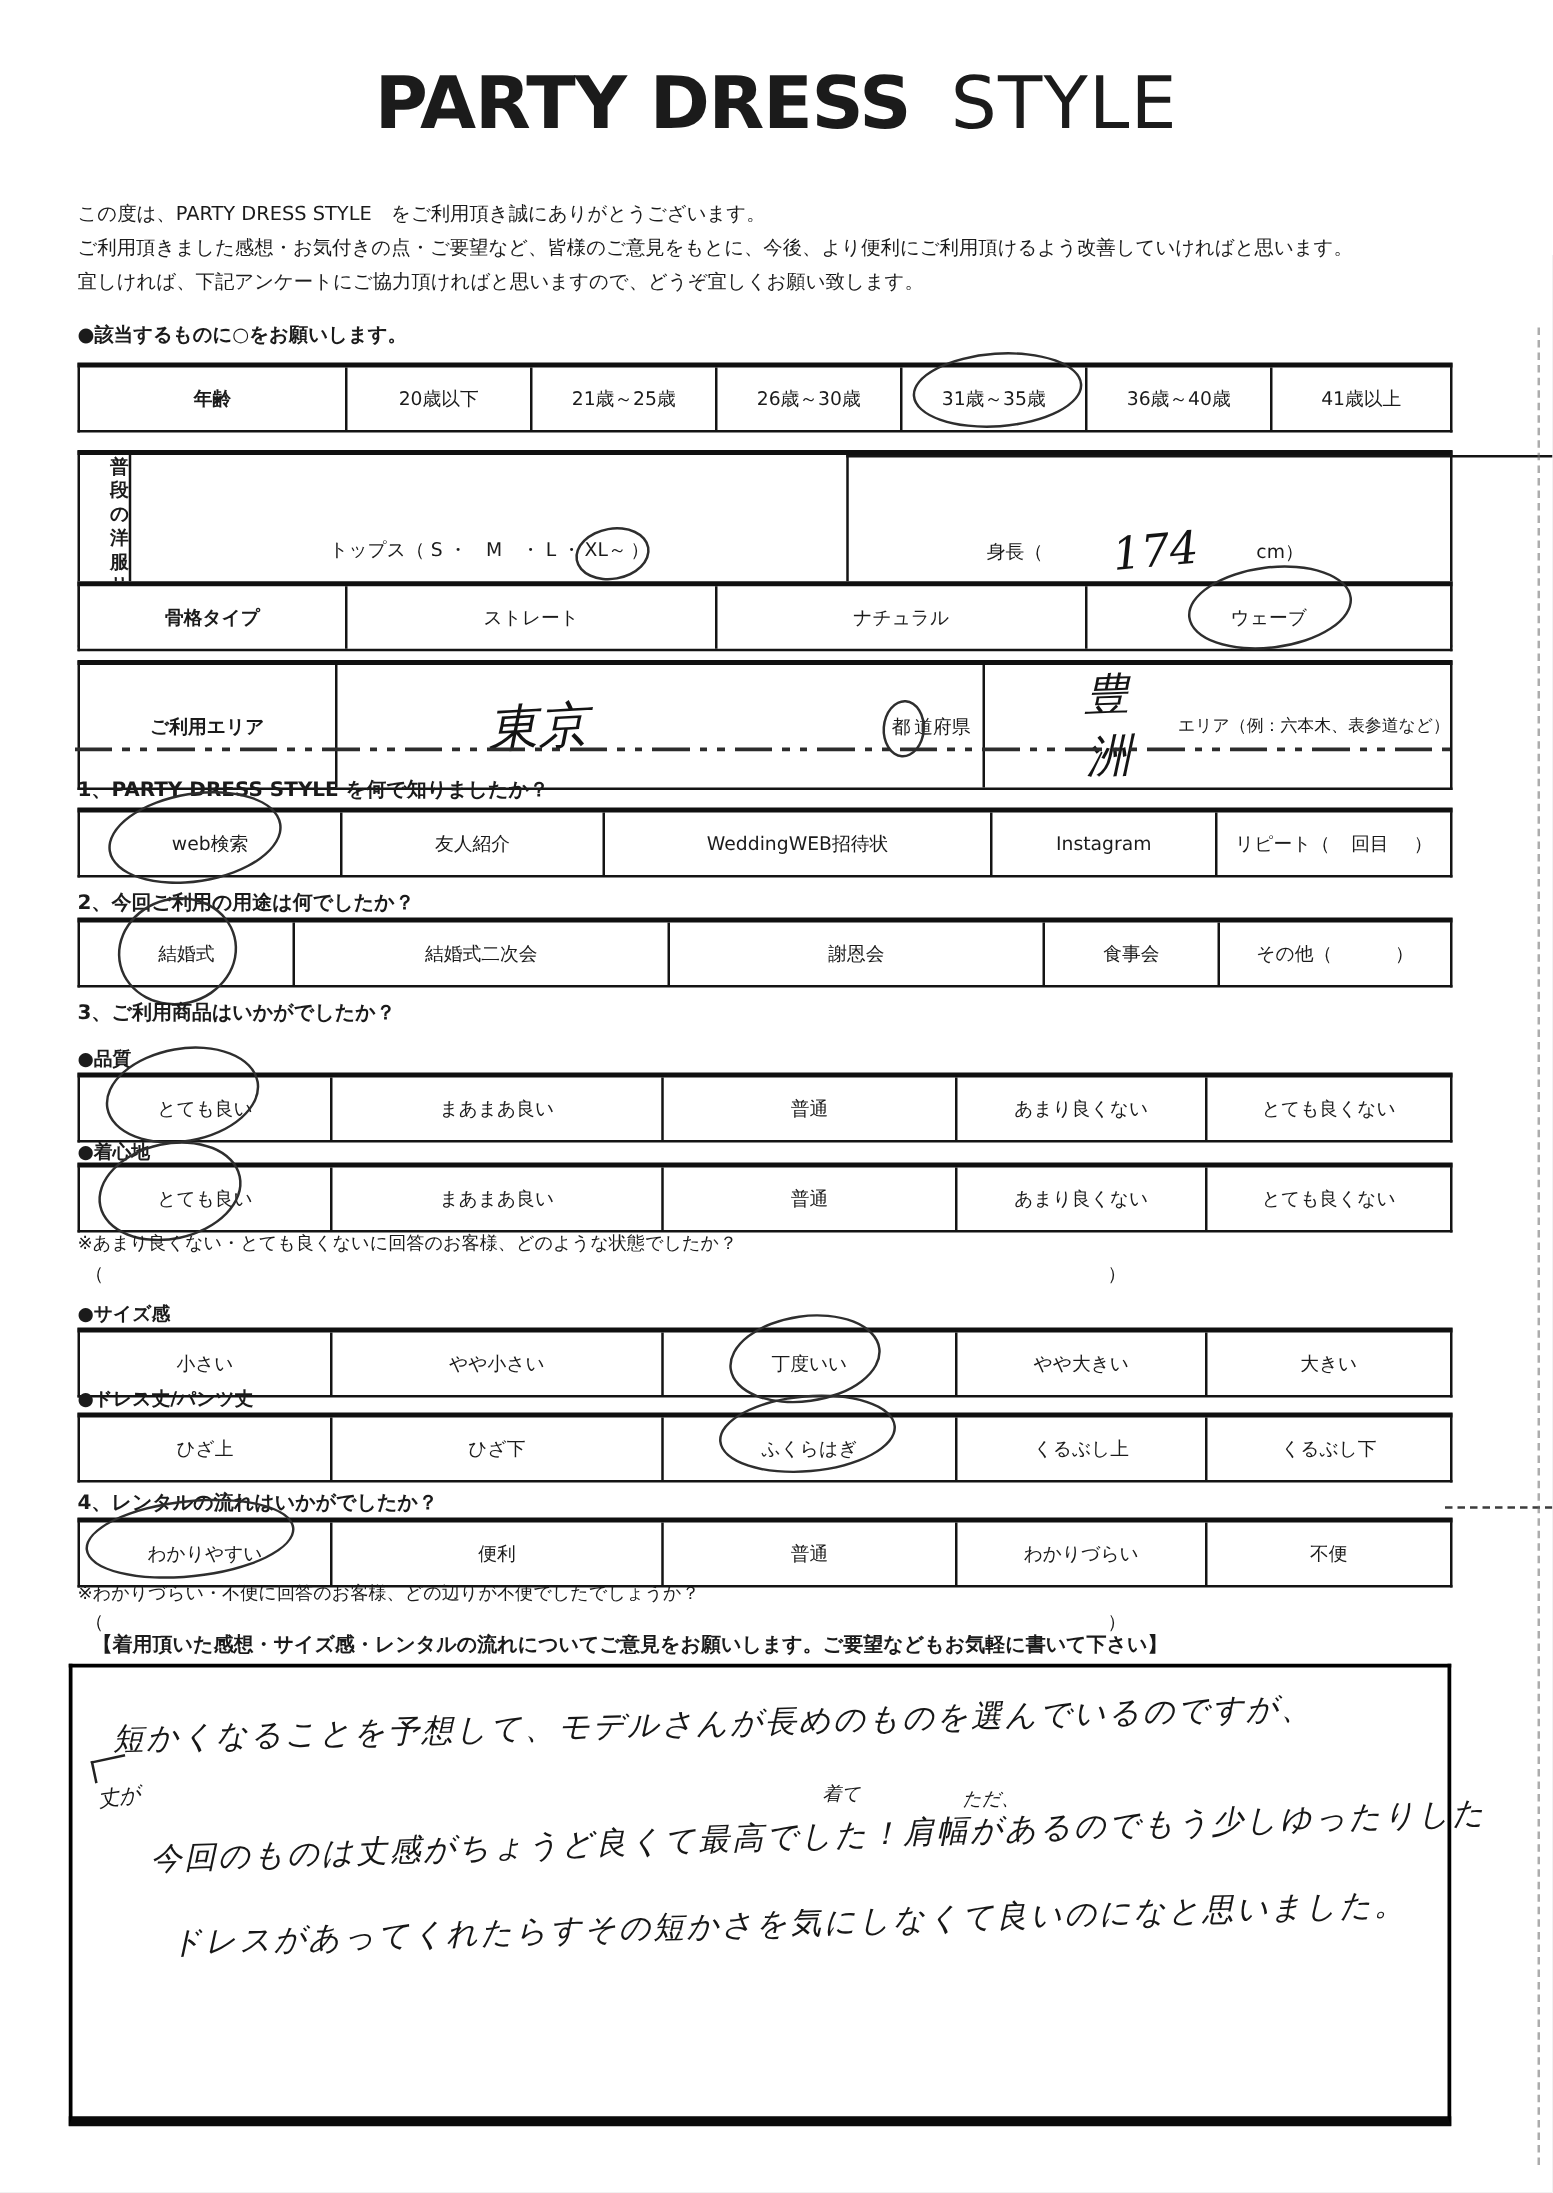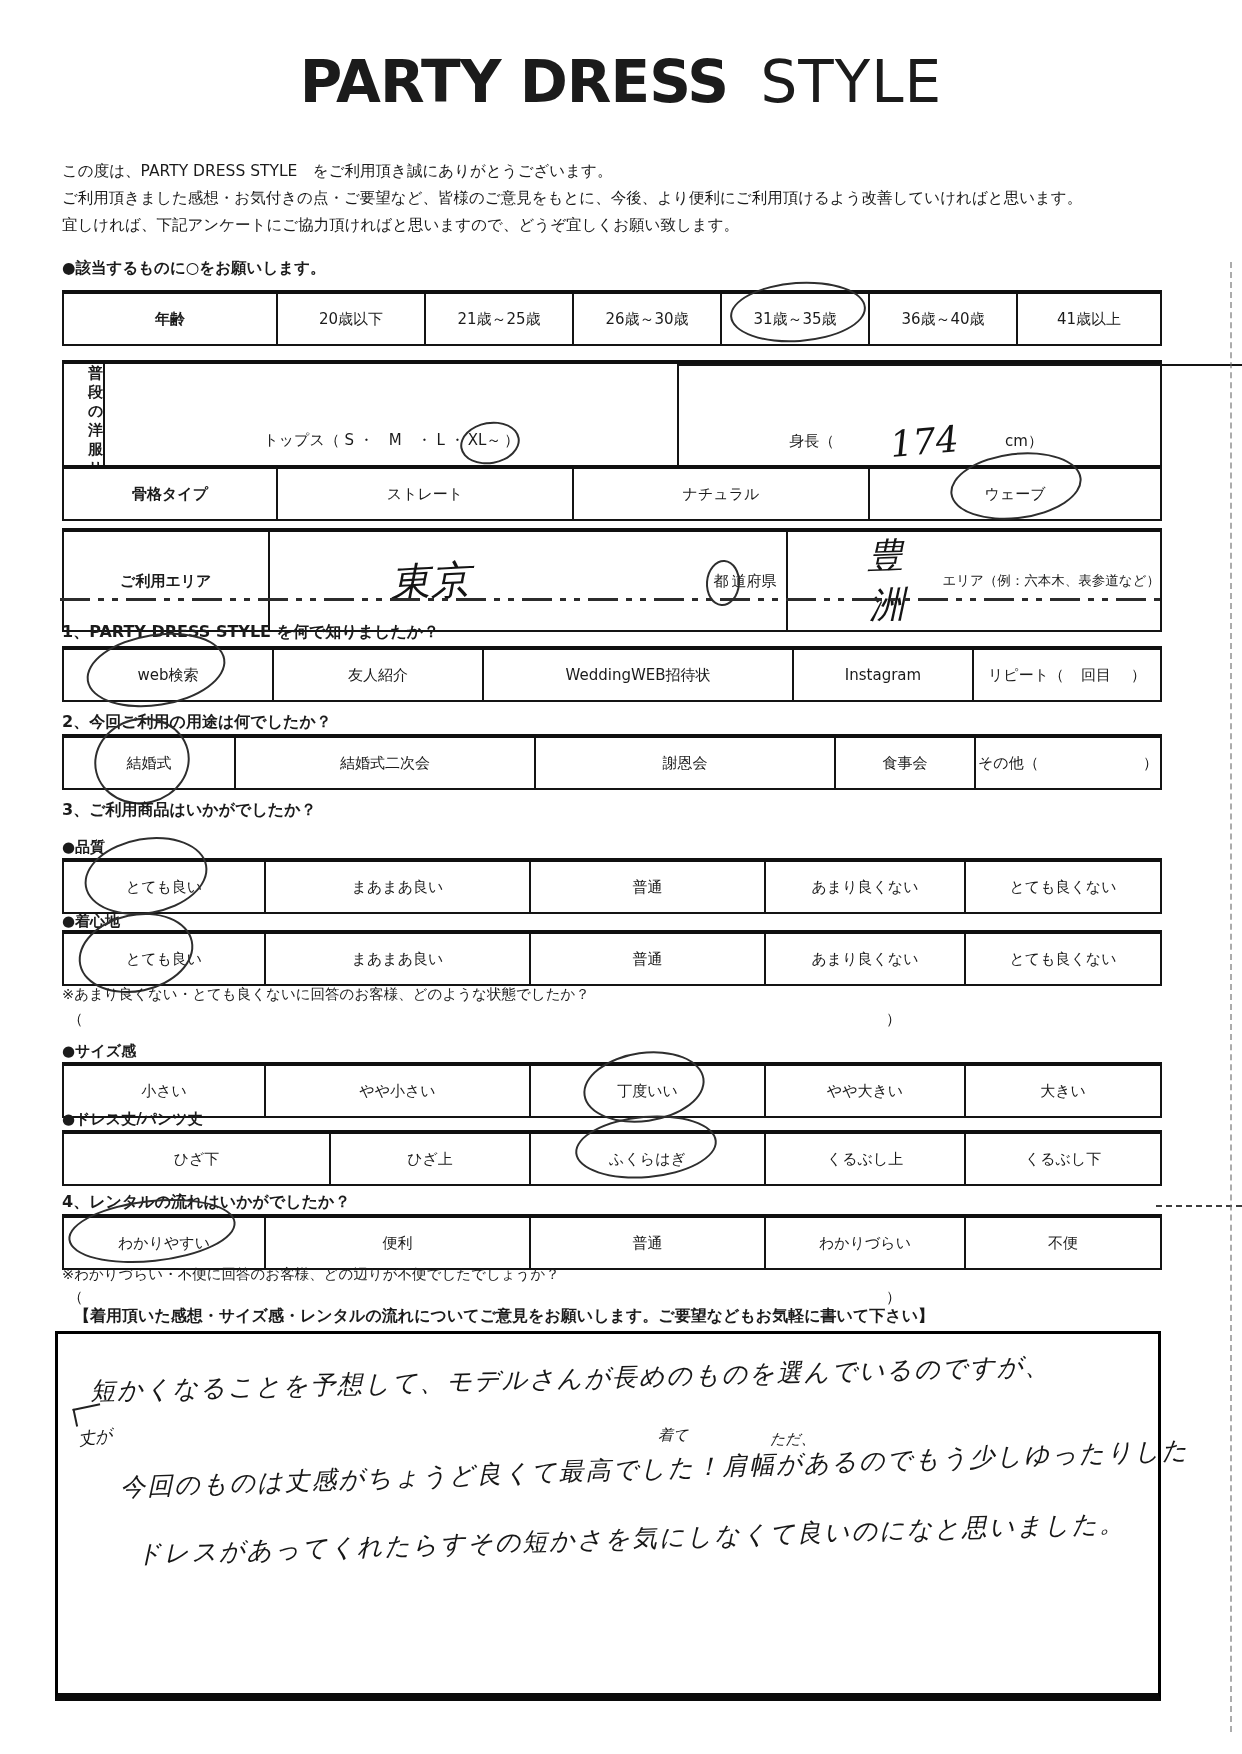--- a/index.html
+++ b/index.html
@@ -155,21 +155,21 @@
 
   <div class="abs qhead" style="top:712px;">2、今回ご利用の用途は何でしたか？</div>
   <div class="abs tbl" style="top:734px;">
     <div class="cell" style="width:170px;">
       <span class="txt">結婚式</span>
       <span class="circle" style="width:92px;height:82px;top:-20px;left:30px;transform:rotate(-14deg);"></span>
     </div>
     <div class="cell" style="width:300px;">結婚式二次会</div>
     <div class="cell" style="width:300px;">謝恩会</div>
     <div class="cell" style="width:140px;">食事会</div>
-    <div class="cell" style="flex:1;justify-content:flex-start;padding:0 2px;text-align:right;">
+    <div class="cell" style="flex:1;justify-content:flex-start;padding:0 29px;text-align:right;">
       <span class="txt">その他（</span>
       <span class="txt" style="margin-left:auto;">）</span>
     </div>
   </div>
 
   <div class="abs qhead" style="top:800px;">3、ご利用商品はいかがでしたか？</div>
 
   <div class="abs bullhead" style="top:838px;">●品質</div>
   <div class="abs tbl" style="top:858px;">
     <div class="cell" style="width:200px;">
@@ -208,22 +208,22 @@
       <span class="txt">丁度いい</span>
       <span class="circle" style="width:118px;height:66px;top:-14px;left:52px;transform:rotate(-8deg);"></span>
     </div>
     <div class="cell" style="width:200px;">やや大きい</div>
     <div class="cell" style="flex:1;">大きい</div>
   </div>
   <div class="abs stray-dash"></div>
 
   <div class="abs bullhead" style="top:1110px;">●ドレス丈/パンツ丈</div>
   <div class="abs tbl" style="top:1130px;">
+    <div class="cell" style="width:200px;">ひざ上</div>
     <div class="cell" style="width:265px;">ひざ下</div>
-    <div class="cell" style="width:200px;">ひざ上</div>
     <div class="cell" style="width:235px;">
       <span class="txt">ふくらはぎ</span>
       <span class="circle" style="width:138px;height:58px;top:-18px;left:44px;transform:rotate(-5deg);"></span>
     </div>
     <div class="cell" style="width:200px;">くるぶし上</div>
     <div class="cell" style="flex:1;">くるぶし下</div>
   </div>
 
   <div class="abs qhead" style="top:1192px;">4、レンタルの流れはいかがでしたか？</div>
   <div class="abs tbl" style="top:1214px;">

